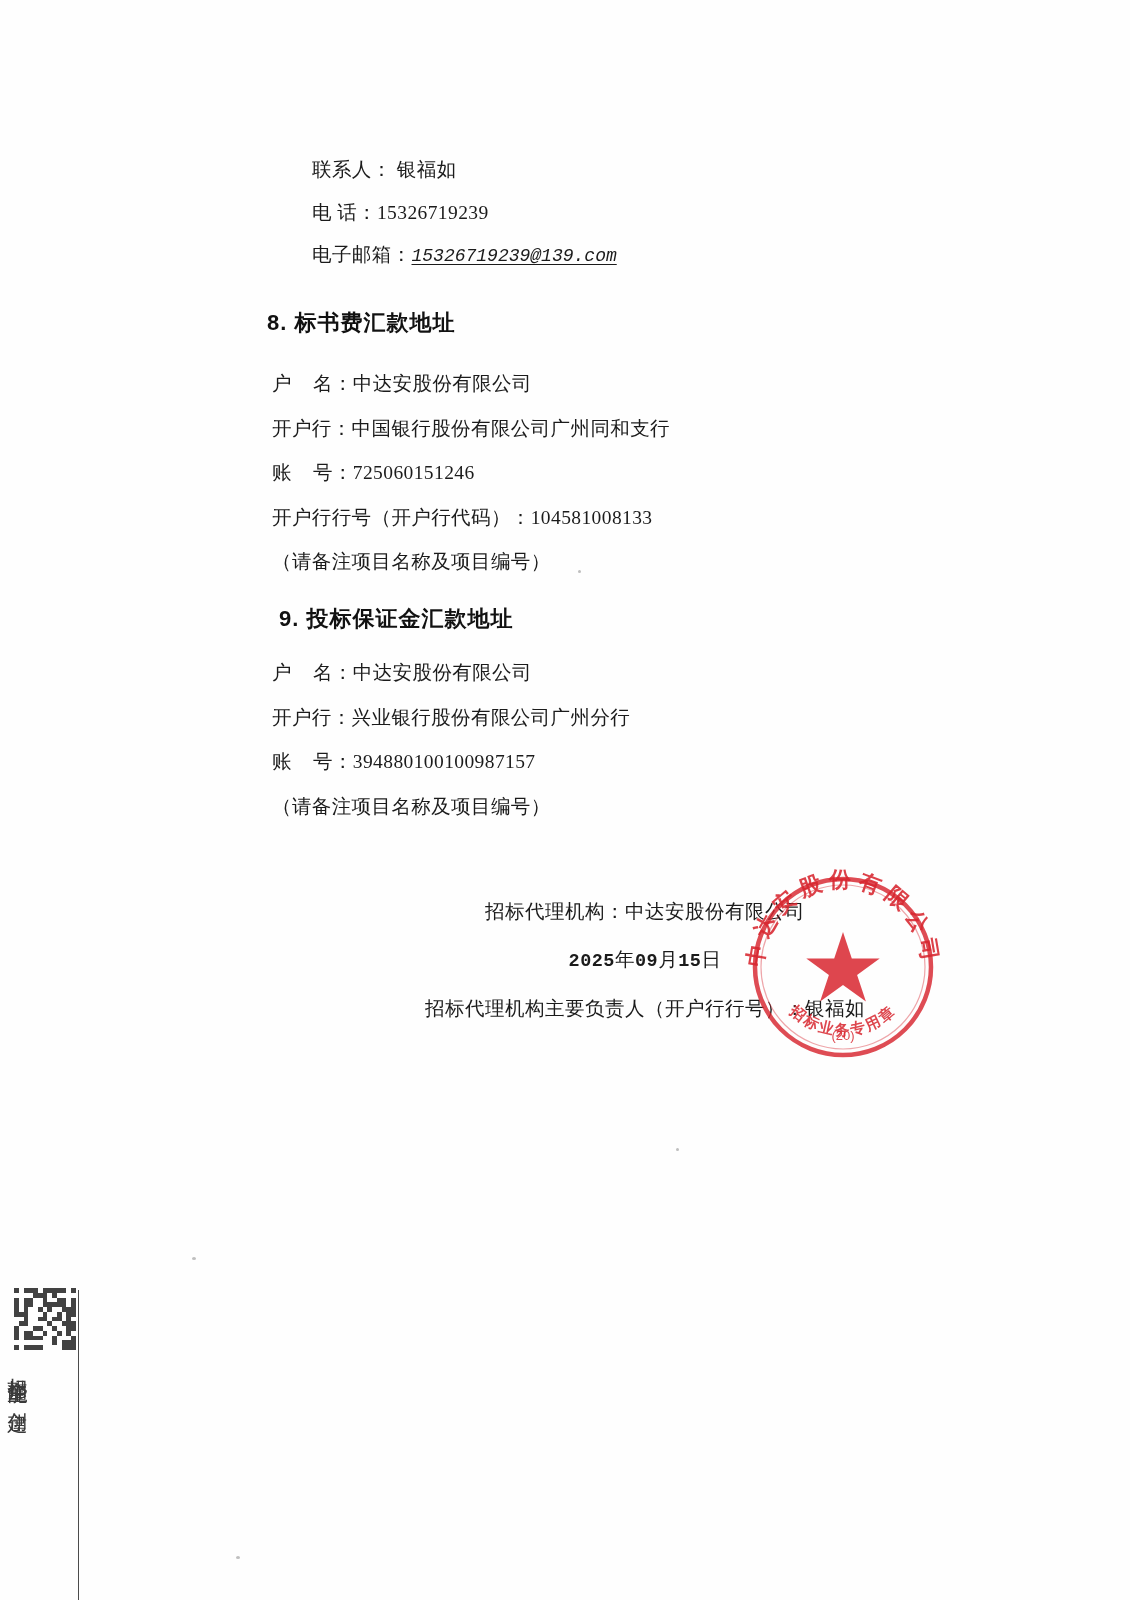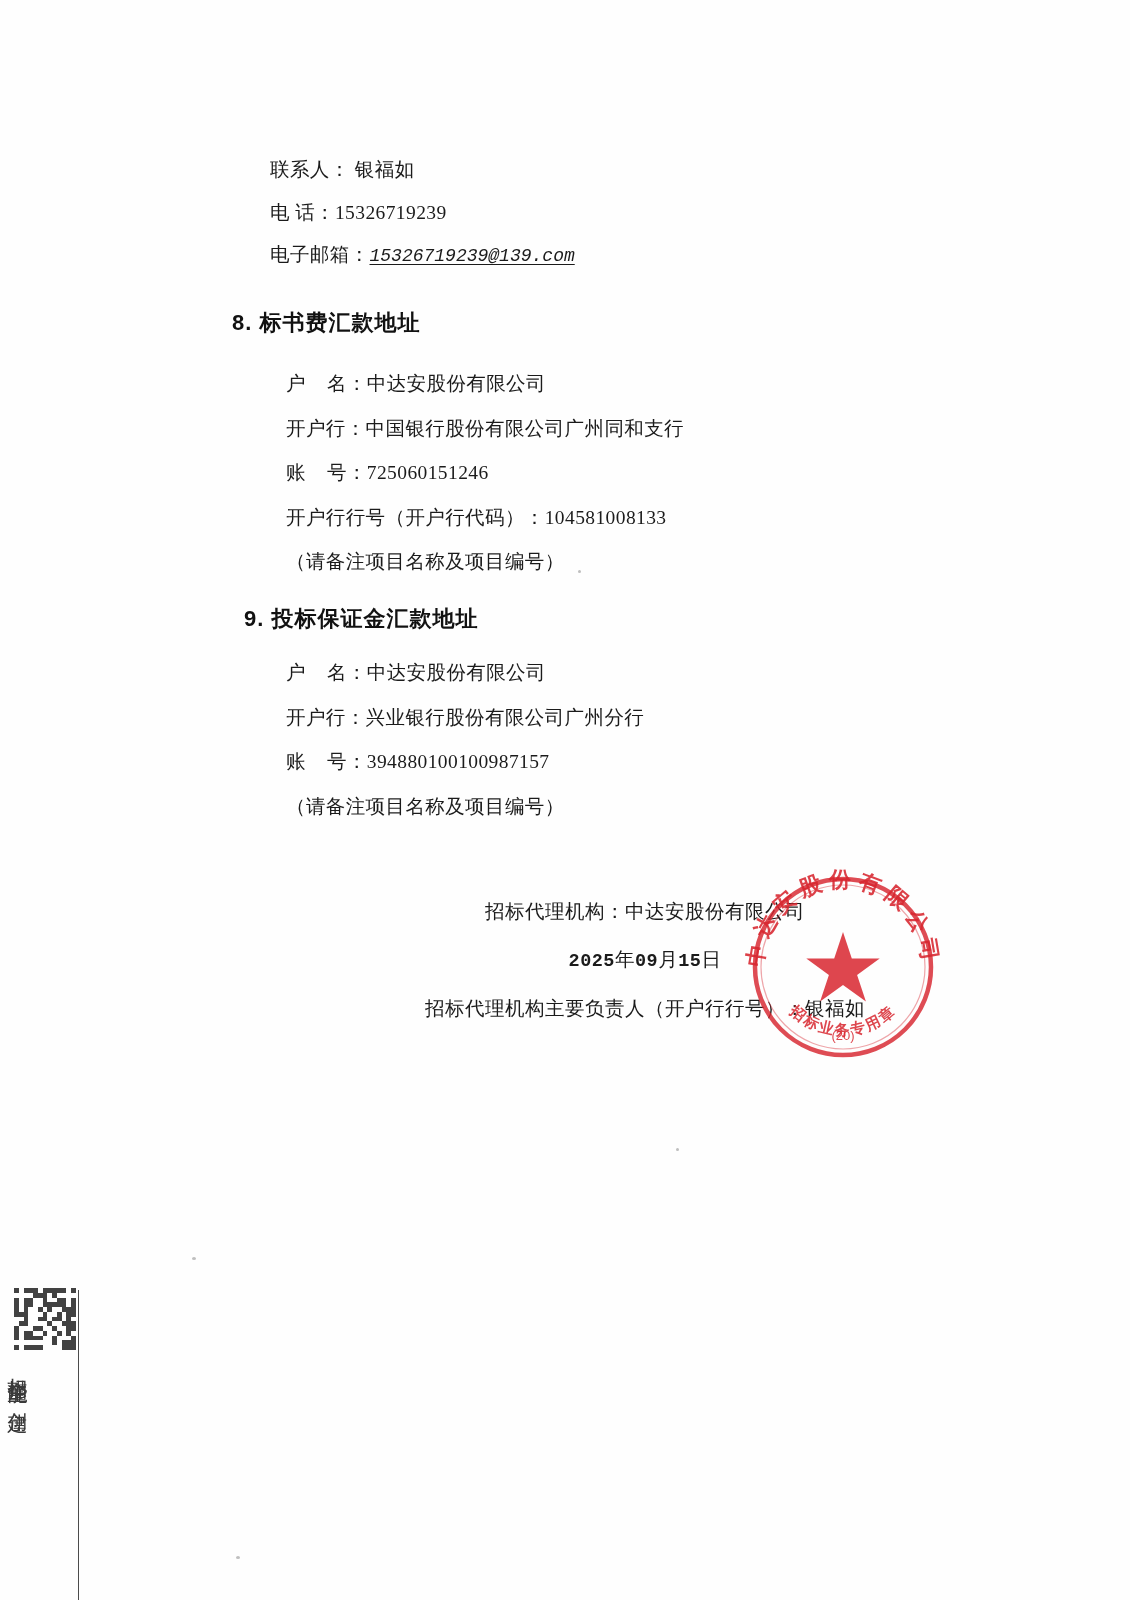--- a/index.html
+++ b/index.html
@@ -33,59 +33,60 @@
     top: 160px;
     width: 700px;
   }
   .contact-line {
     font-size: 19.5px;
     color: #1b1b1b;
     line-height: 1;
     margin-bottom: 23px;
     letter-spacing: 0.4px;
     white-space: pre;
+    margin-left: 42px;
   }
   .mono {
     font-family: "Liberation Mono", monospace;
     font-size: 18px;
     letter-spacing: 0;
   }
   .email-underline {
     text-decoration: underline;
     text-underline-offset: 3px;
     font-style: italic;
   }
 
   .section-heading {
     position: absolute;
     font-family: "Liberation Sans", sans-serif;
     font-weight: bold;
     font-size: 22px;
     color: #111111;
     letter-spacing: 1px;
     white-space: pre;
+    margin-left: 35px;
   }
   #heading-8 { left: 232px; top: 308px; }
   #heading-9 { left: 244px; top: 604px; }
 
   .bank-block {
     position: absolute;
     left: 272px;
     width: 740px;
   }
   #bank-8 { top: 374px; }
   #bank-9 { top: 663px; }
   .bank-line {
     font-size: 19.5px;
     color: #1b1b1b;
     line-height: 1;
     margin-bottom: 25px;
     letter-spacing: 0.4px;
     white-space: pre;
-    margin-left: 14px;
   }
 
   .sign-block {
     position: absolute;
     left: 300px;
     top: 902px;
     width: 690px;
     text-align: center;
   }
   .sign-line {

